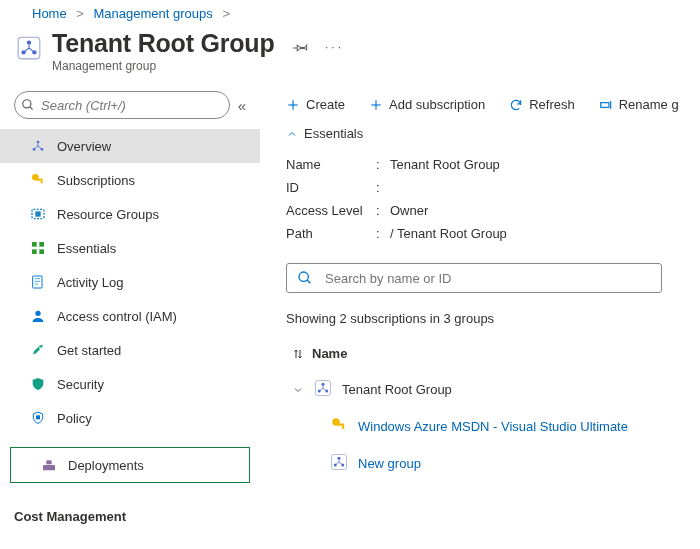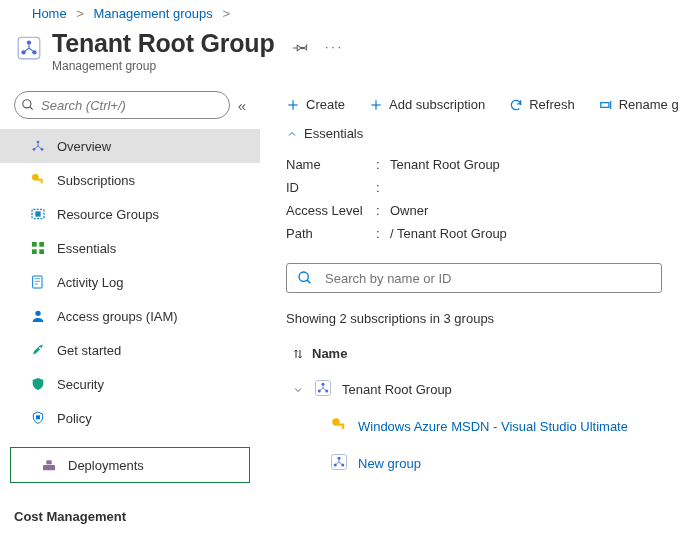--- a/index.html
+++ b/index.html
@@ -141,21 +141,21 @@
         </span>
       <span>Activity Log</span>
     </div>
     <div class="nav-item">
       <span class="icon">
           <svg width="16" height="16" viewBox="0 0 24 24" fill="#0078d4">
             <circle cx="12" cy="8" r="4"></circle>
             <path d="M4 21c0-4 4-6 8-6s8 2 8 6" fill="#0078d4"></path>
           </svg>
         </span>
-      <span>Access groups (IAM)</span>
+      <span>Access control (IAM)</span>
     </div>
 
     <div class="nav-item">
       <span class="icon">
           <svg width="16" height="16" viewBox="0 0 24 24" fill="#14a085">
             <path d="M5 19l4-2 8-8c2-2 2-5 2-5s-3 0-5 2l-8 8z"></path>
             <circle cx="15" cy="9" r="1.5" fill="#fff"></circle>
           </svg>
         </span>
       <span>Get started</span>

